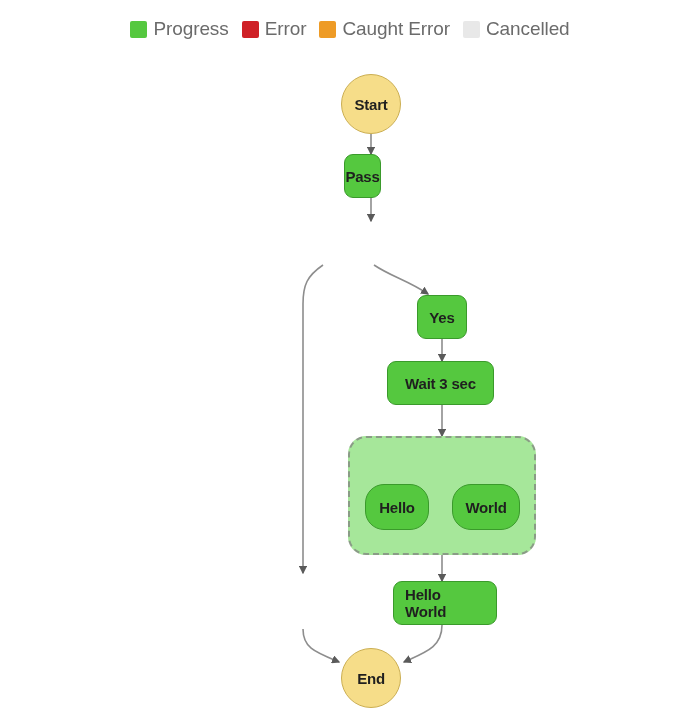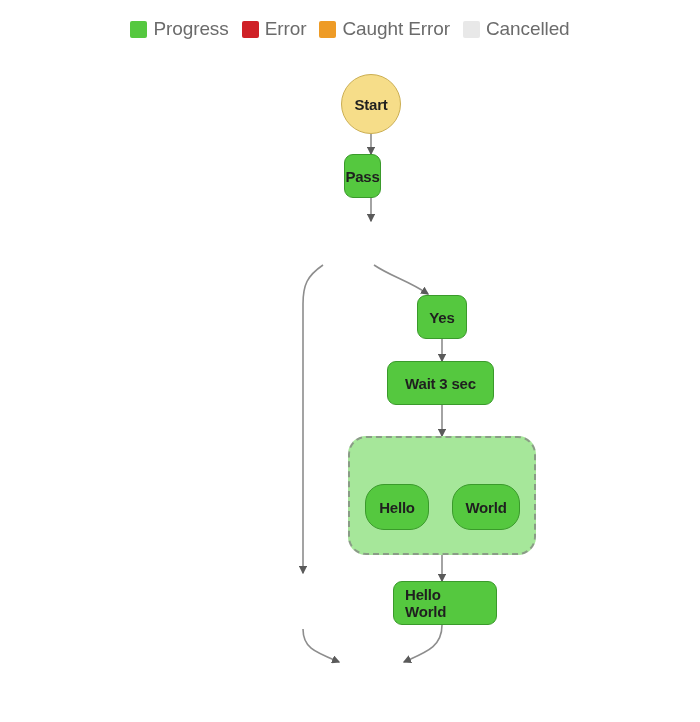--- a/index.html
+++ b/index.html
@@ -203,14 +203,17 @@
 
   <div class="node task inner" style="left:452px; top:426px; width:68px; height:46px;">
     <span>World</span>
   </div>
 
 
   <div class="node task" style="left:385px; top:523px; width:104px; height:44px;margin-left:8px;">
     <span>Hello World</span>
   </div>
 
+  <div class="node terminal" style="left:341px; top:590px; width:60px; height:60px;">
+    <span>End</span>
+  </div>
 
 </div>
 
 </body></html>

